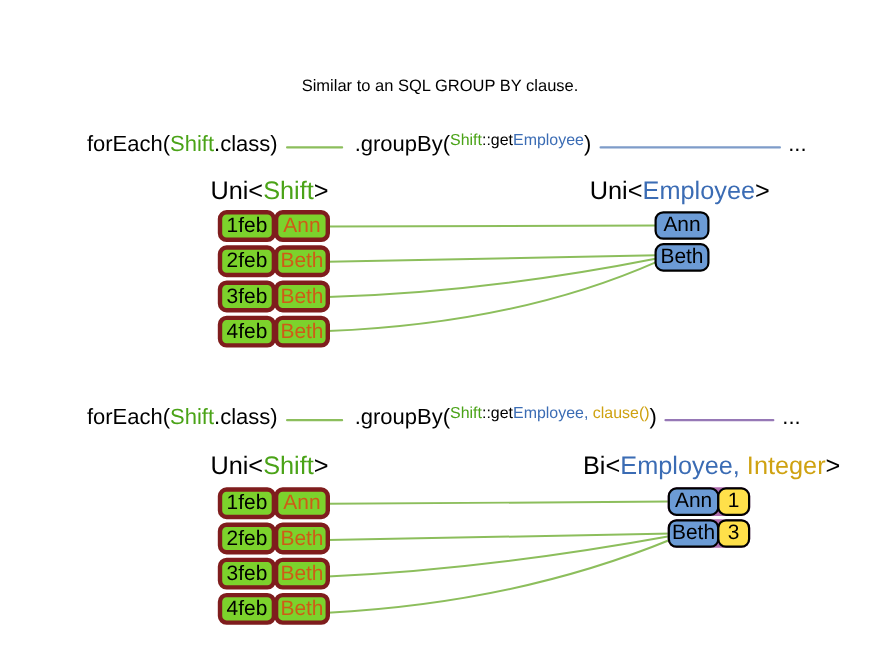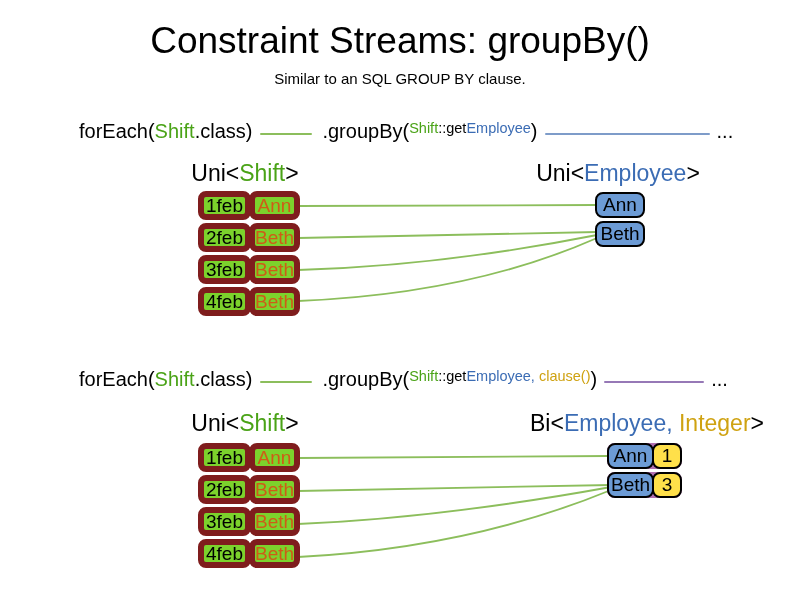--- a/index.html
+++ b/index.html
@@ -39,21 +39,21 @@
   
   .stream-header {
     position: absolute; text-align: center;
     font-size: 23px; white-space: pre;
   }
   
   .shift-table { position: absolute; left: 198px; width: 102px; }
   .shift-row { display: flex; margin-bottom: 3px; height: 29px; }
   .cell {
     box-sizing: border-box;
-    border: 6px solid #7f1d1d; border-radius: 8px;
+    border: 4px solid #7f1d1d; border-radius: 8px;
     background: var(--box-green, #7CD22C);
     display: flex; align-items: center; justify-content: center;
     font-size: 19px; height: 29px;
   }
   .cell-date { width: 53px; color: var(--text-black, #000); margin-right: -2px; }
   .cell-name { width: 51px; color: var(--employee-orange, #CE5C17); }
   
   .groups { position: absolute; }
   .pair {
     display: flex; margin-bottom: 3px; height: 26px;
@@ -75,21 +75,20 @@
     pointer-events: none; z-index: 0;
   }
   .overlay path { fill: none; stroke: var(--line-green, #8CBE5C); stroke-width: 1.8; }
   .above { z-index: 1; }
 </style>
 </head>
 <body>
 
 <div class="slide">
 
-  <h1 class="title">Constraint Streams: groupBy()</h1>
   <div class="subtitle">Similar to an SQL GROUP BY clause.</div>
 
   <svg class="overlay" viewBox="0 0 800 600">
     <path d="M298,206 L597,205"></path>
     <path d="M298,238 L597,232"></path>
     <path d="M298,270 Q440,266 597,235"></path>
     <path d="M298,301 Q470,294 597,238"></path>
     <path d="M298,458 L609,456"></path>
     <path d="M298,491 L611,485"></path>
     <path d="M298,524 Q440,518 611,487"></path>

